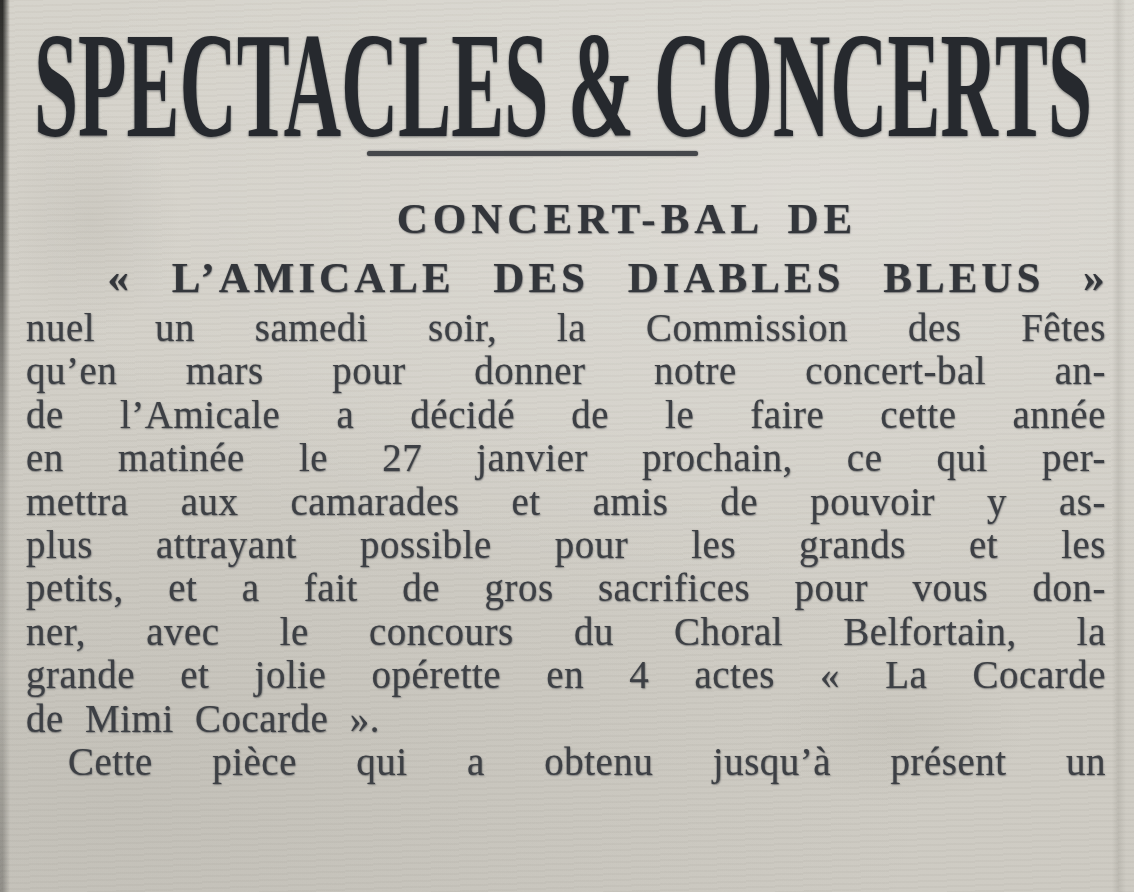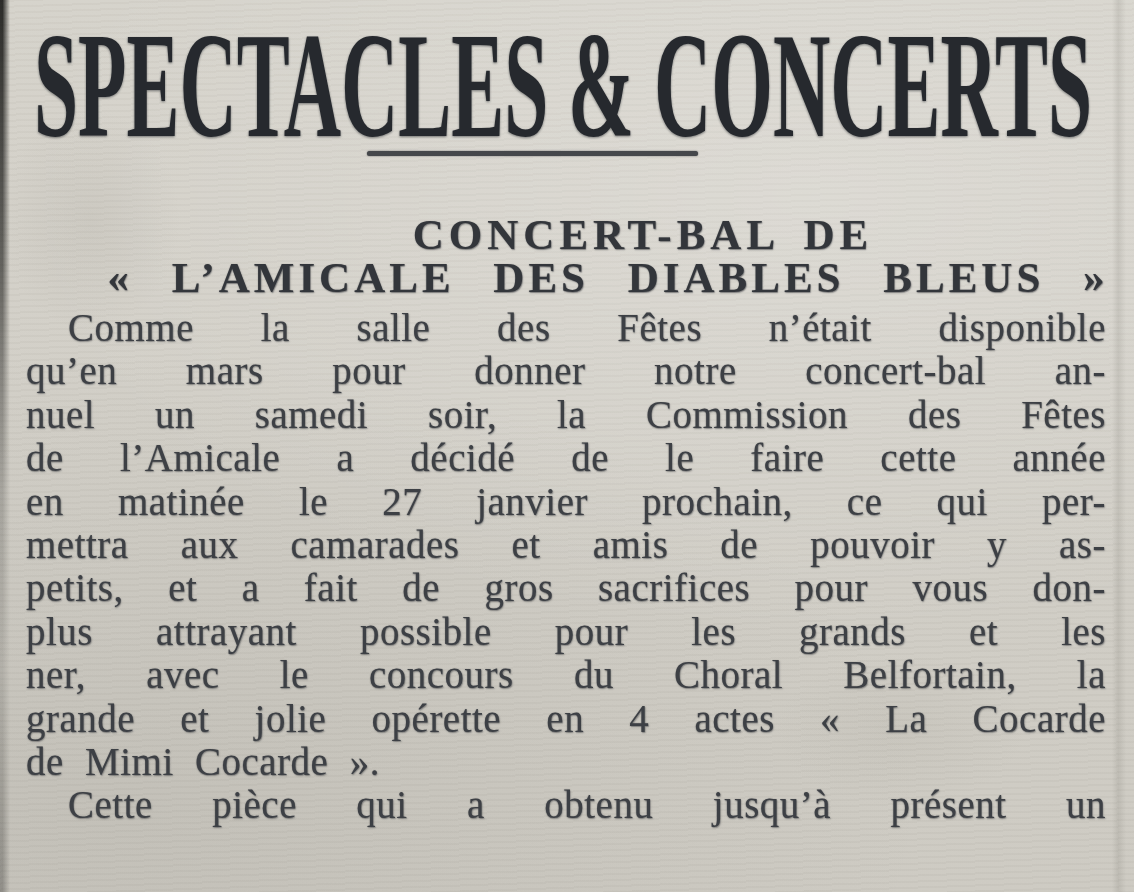--- a/index.html
+++ b/index.html
@@ -121,34 +121,33 @@
   <div class="stain-b"></div>
 
   <header class="masthead">
     <svg width="1066" height="132" viewBox="0 0 1066 132">
       <text x="4" y="116" font-size="150" textLength="1058" lengthAdjust="spacingAndGlyphs">SPECTACLES &amp; CONCERTS</text>
     </svg>
   </header>
 
   <div class="rule"></div>
 
-  <h2 class="sub sub1" style="margin:16px;">CONCERT-BAL DE</h2>
+  <h2 class="sub sub1" style="margin:0;">CONCERT-BAL DE</h2>
 
   <h2 class="sub sub2" style="margin:16px;">« L’AMICALE DES DIABLES BLEUS »</h2>
 
   <article class="body">
-    <div class="line indent">Comme la salle des Fêtes n’était disponible</div>
+    <div class="line">nuel un samedi soir, la Commission des Fêtes</div>
     <div class="line">qu’en mars pour donner notre concert-bal an-</div>
-    <div class="line">nuel un samedi soir, la Commission des Fêtes</div>
     <div class="line">de l’Amicale a décidé de le faire cette année</div>
     <div class="line">en matinée le 27 janvier prochain, ce qui per-</div>
     <div class="line">mettra aux camarades et amis de pouvoir y as-</div>
 
+    <div class="line">plus attrayant possible pour les grands et les</div>
     <div class="line">petits, et a fait de gros sacrifices pour vous don-</div>
-    <div class="line">plus attrayant possible pour les grands et les</div>
     <div class="line">ner, avec le concours du Choral Belfortain, la</div>
     <div class="line">grande et jolie opérette en 4 actes « La Cocarde</div>
     <div class="line p-last">de Mimi Cocarde ».</div>
 
     <div class="line indent">Cette pièce qui a obtenu jusqu’à présent un</div>
   </article>
 
   <div class="left-edge"></div>
   <div class="right-crease"></div>
 

